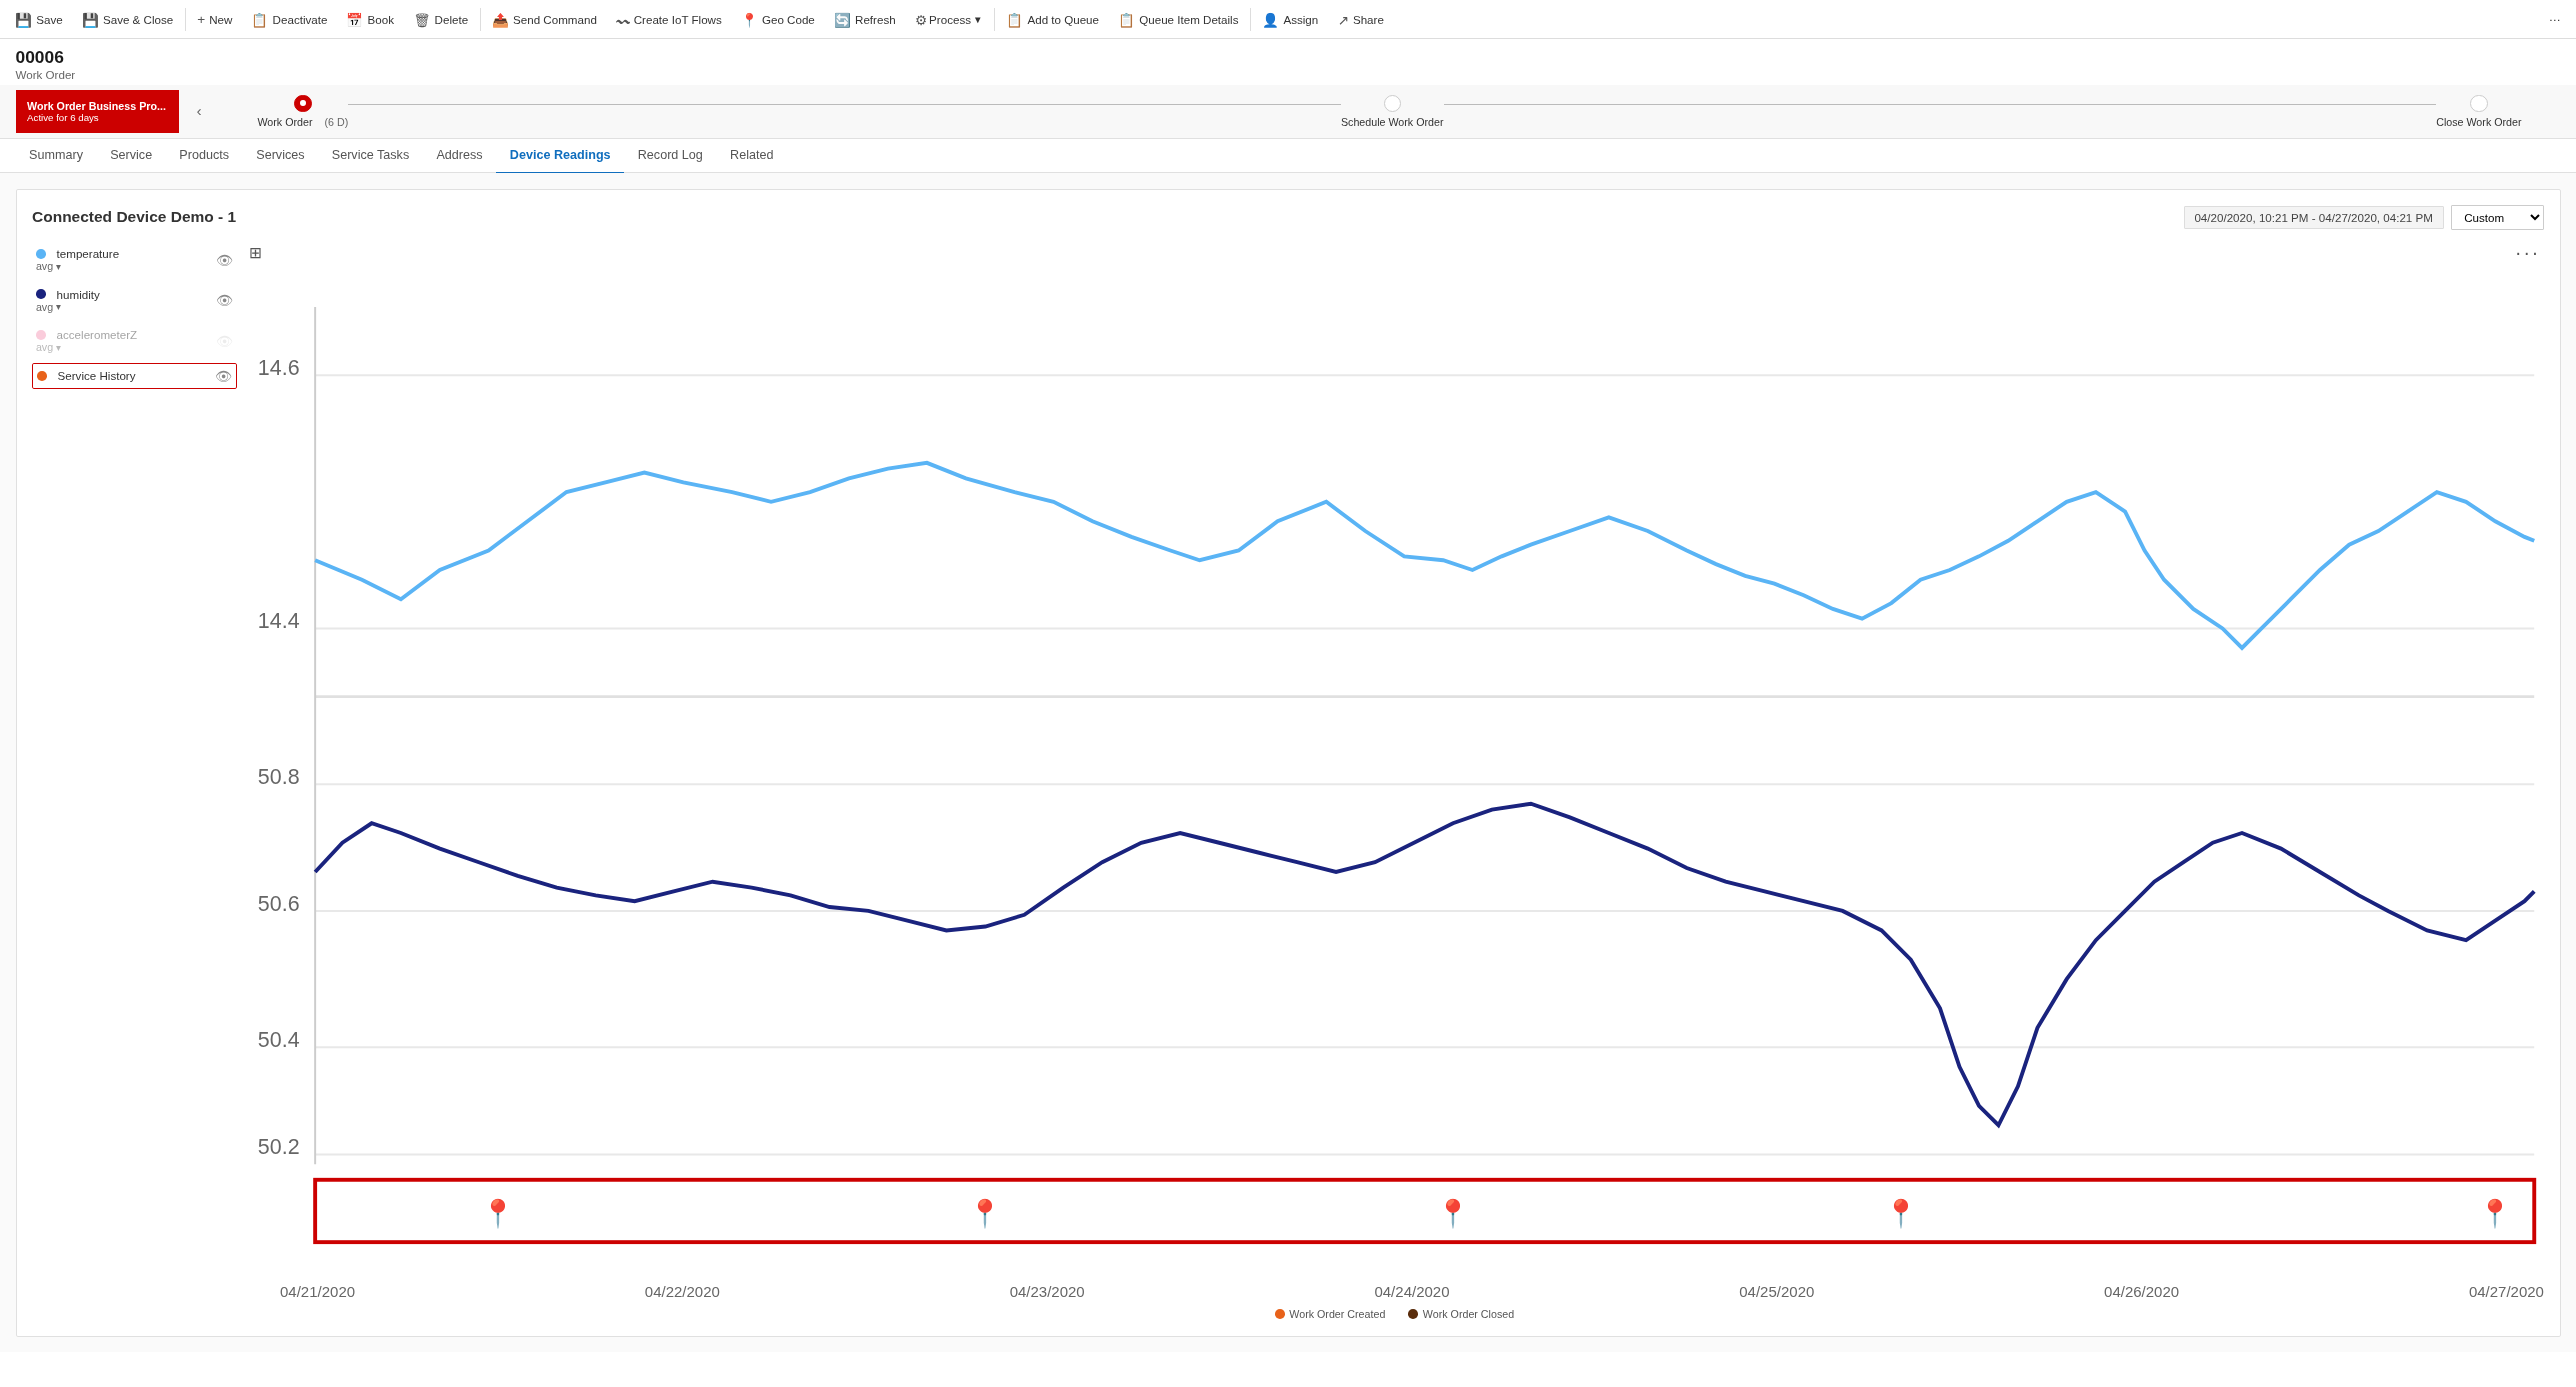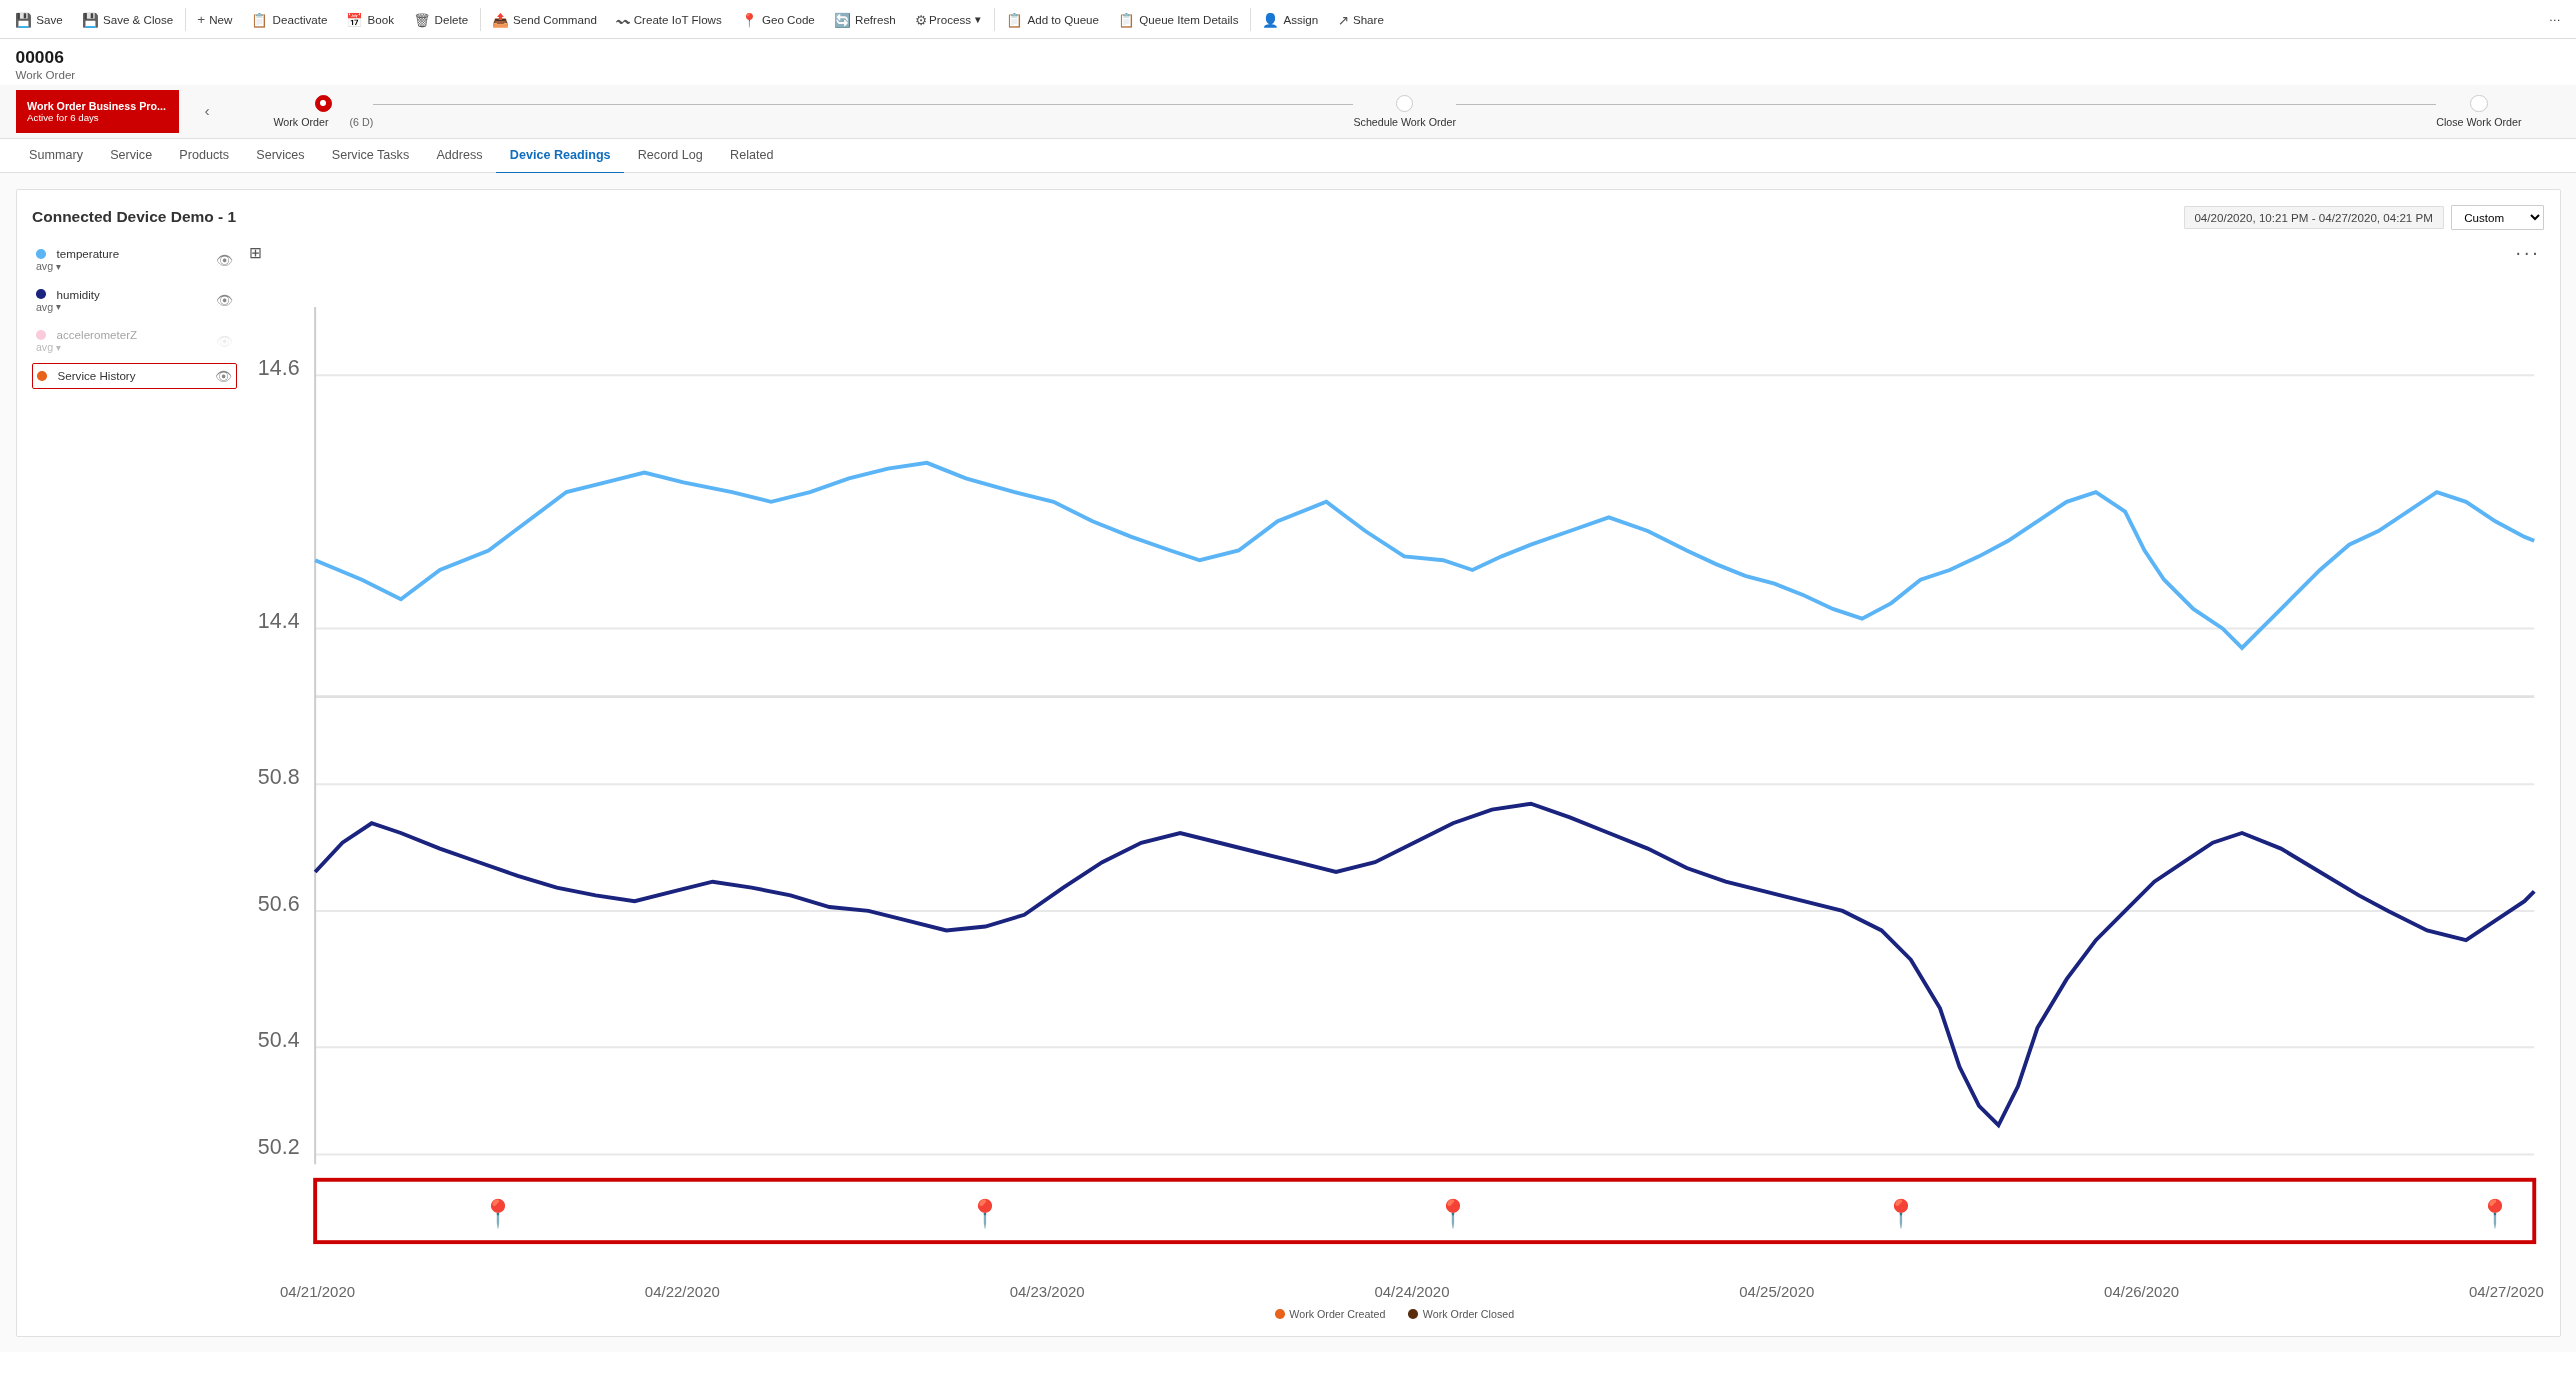--- a/index.html
+++ b/index.html
@@ -22,21 +22,21 @@
 
     
     .record-header { padding: 7.8px 15.5px 3.9px; }
     .record-id { font-size: 17.4px; font-weight: 600; color: #1a1a1a; }
     .record-type { font-size: 11.6px; color: #666; }
 
     
     .stage-bar {
       display: flex; align-items: center; background: #f8f8f8;
       border-bottom: 1px solid #e0e0e0; padding: 0 15.5px; min-height: 54px;
-      gap: 16px;
+      gap: 8px;
     }
     .stage-active-pill {
       background: #cc0000; color: #fff; padding: 5.8px 13.6px 5.8px 11.6px;
       font-size: 10.7px; font-weight: 600; cursor: pointer;
       display: flex; align-items: center; gap: 5.8px; min-width: 136px;
       height: 43px;
     }
     .stage-nav-arrow {
       background: #f8f8f8; border: none; width: 23px; height: 43px;
       cursor: pointer; color: #666; font-size: 15.5px; display: flex;
@@ -226,21 +226,21 @@
     </div>
   </div>
   <button class="stage-nav-arrow">‹</button>
 
   <div class="stage-steps-wrapper">
 
     <div class="step-group">
       <div class="stage-circle active"></div>
       <div class="step-label">
         <span>Work Order</span>
-        <span style="color:#666;margin-left:18px;text-align:right;">(6 D)</span>
+        <span style="color:#666;margin-left:9px;text-align:right;">(6 D)</span>
       </div>
     </div>
     <div class="h-line"></div>
 
     <div class="step-group">
       <div class="stage-circle"></div>
       <div class="step-label">Schedule Work Order</div>
     </div>
     <div class="h-line"></div>
 

